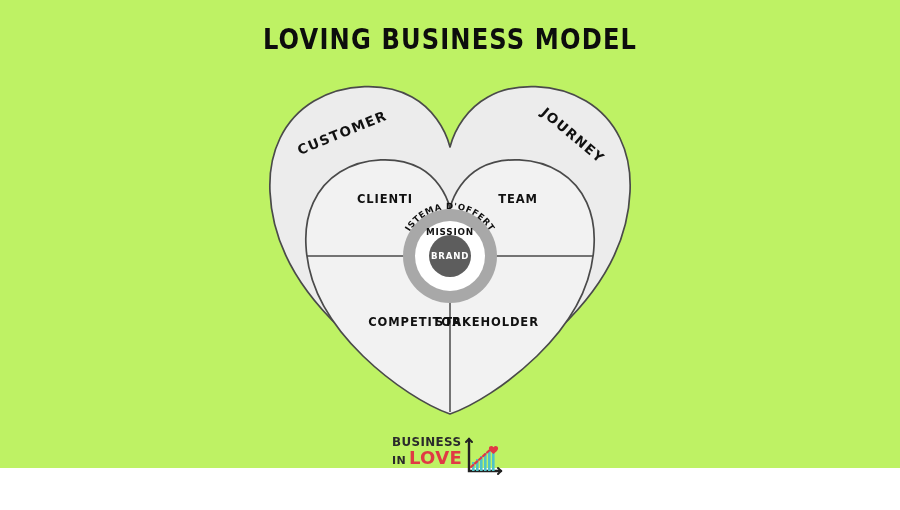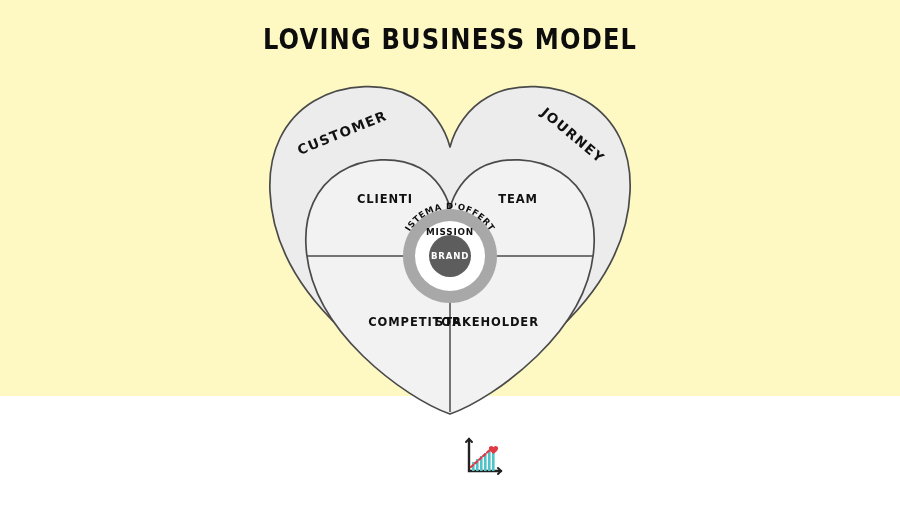--- a/index.html
+++ b/index.html
@@ -10,22 +10,22 @@
   body {
     width: 900px;
     height: 510px;
     overflow: hidden;
     font-family: "DejaVu Sans Condensed", "Liberation Sans", sans-serif;
     position: relative;
   }
   #canvas {
     position: relative;
     width: 900px;
-    height: 396px;
-    background: #fef9c3;
+    height: 468px;
+    background: #bef264;
   }
   #title {
     position: absolute;
     left: 0;
     top: 22px;
     width: 900px;
     text-align: center;
     font-family: "DejaVu Sans", "Liberation Sans", sans-serif;
     font-size: 26px;
     font-weight: bold;
@@ -163,20 +163,26 @@
 
     <text class="lbl lbl-quad" x="518" y="203" text-anchor="middle">TEAM</text>
 
     <text class="lbl lbl-quad" x="415" y="326" text-anchor="middle">COMPETITOR</text>
 
     <text class="lbl lbl-quad" x="487" y="326" text-anchor="middle">STAKEHOLDER</text>
 
   </svg>
 
   <div id="logo">
+    <div class="logo-words">
+      <span class="logo-business">BUSINESS</span>
+      <span class="logo-line2">
+        <span class="logo-in">IN</span><span class="logo-love">LOVE</span>
+      </span>
+    </div>
 
     <svg class="logo-icon" viewBox="0 0 44 44">
 
       <path d="M7 5 L7 37 L39 37" fill="none" stroke="#222222" stroke-width="2.4" stroke-linecap="round"></path>
 
       <path d="M4 8 L7 5 L10 8" fill="none" stroke="#222222" stroke-width="2" stroke-linecap="round"></path>
       <path d="M36 34 L39 37 L36 40" fill="none" stroke="#222222" stroke-width="2" stroke-linecap="round"></path>
 
       <rect x="10" y="28" width="2.6" height="9" fill="#4ec3c8"></rect>
       <rect x="14" y="25" width="2.6" height="12" fill="#4ec3c8"></rect>

